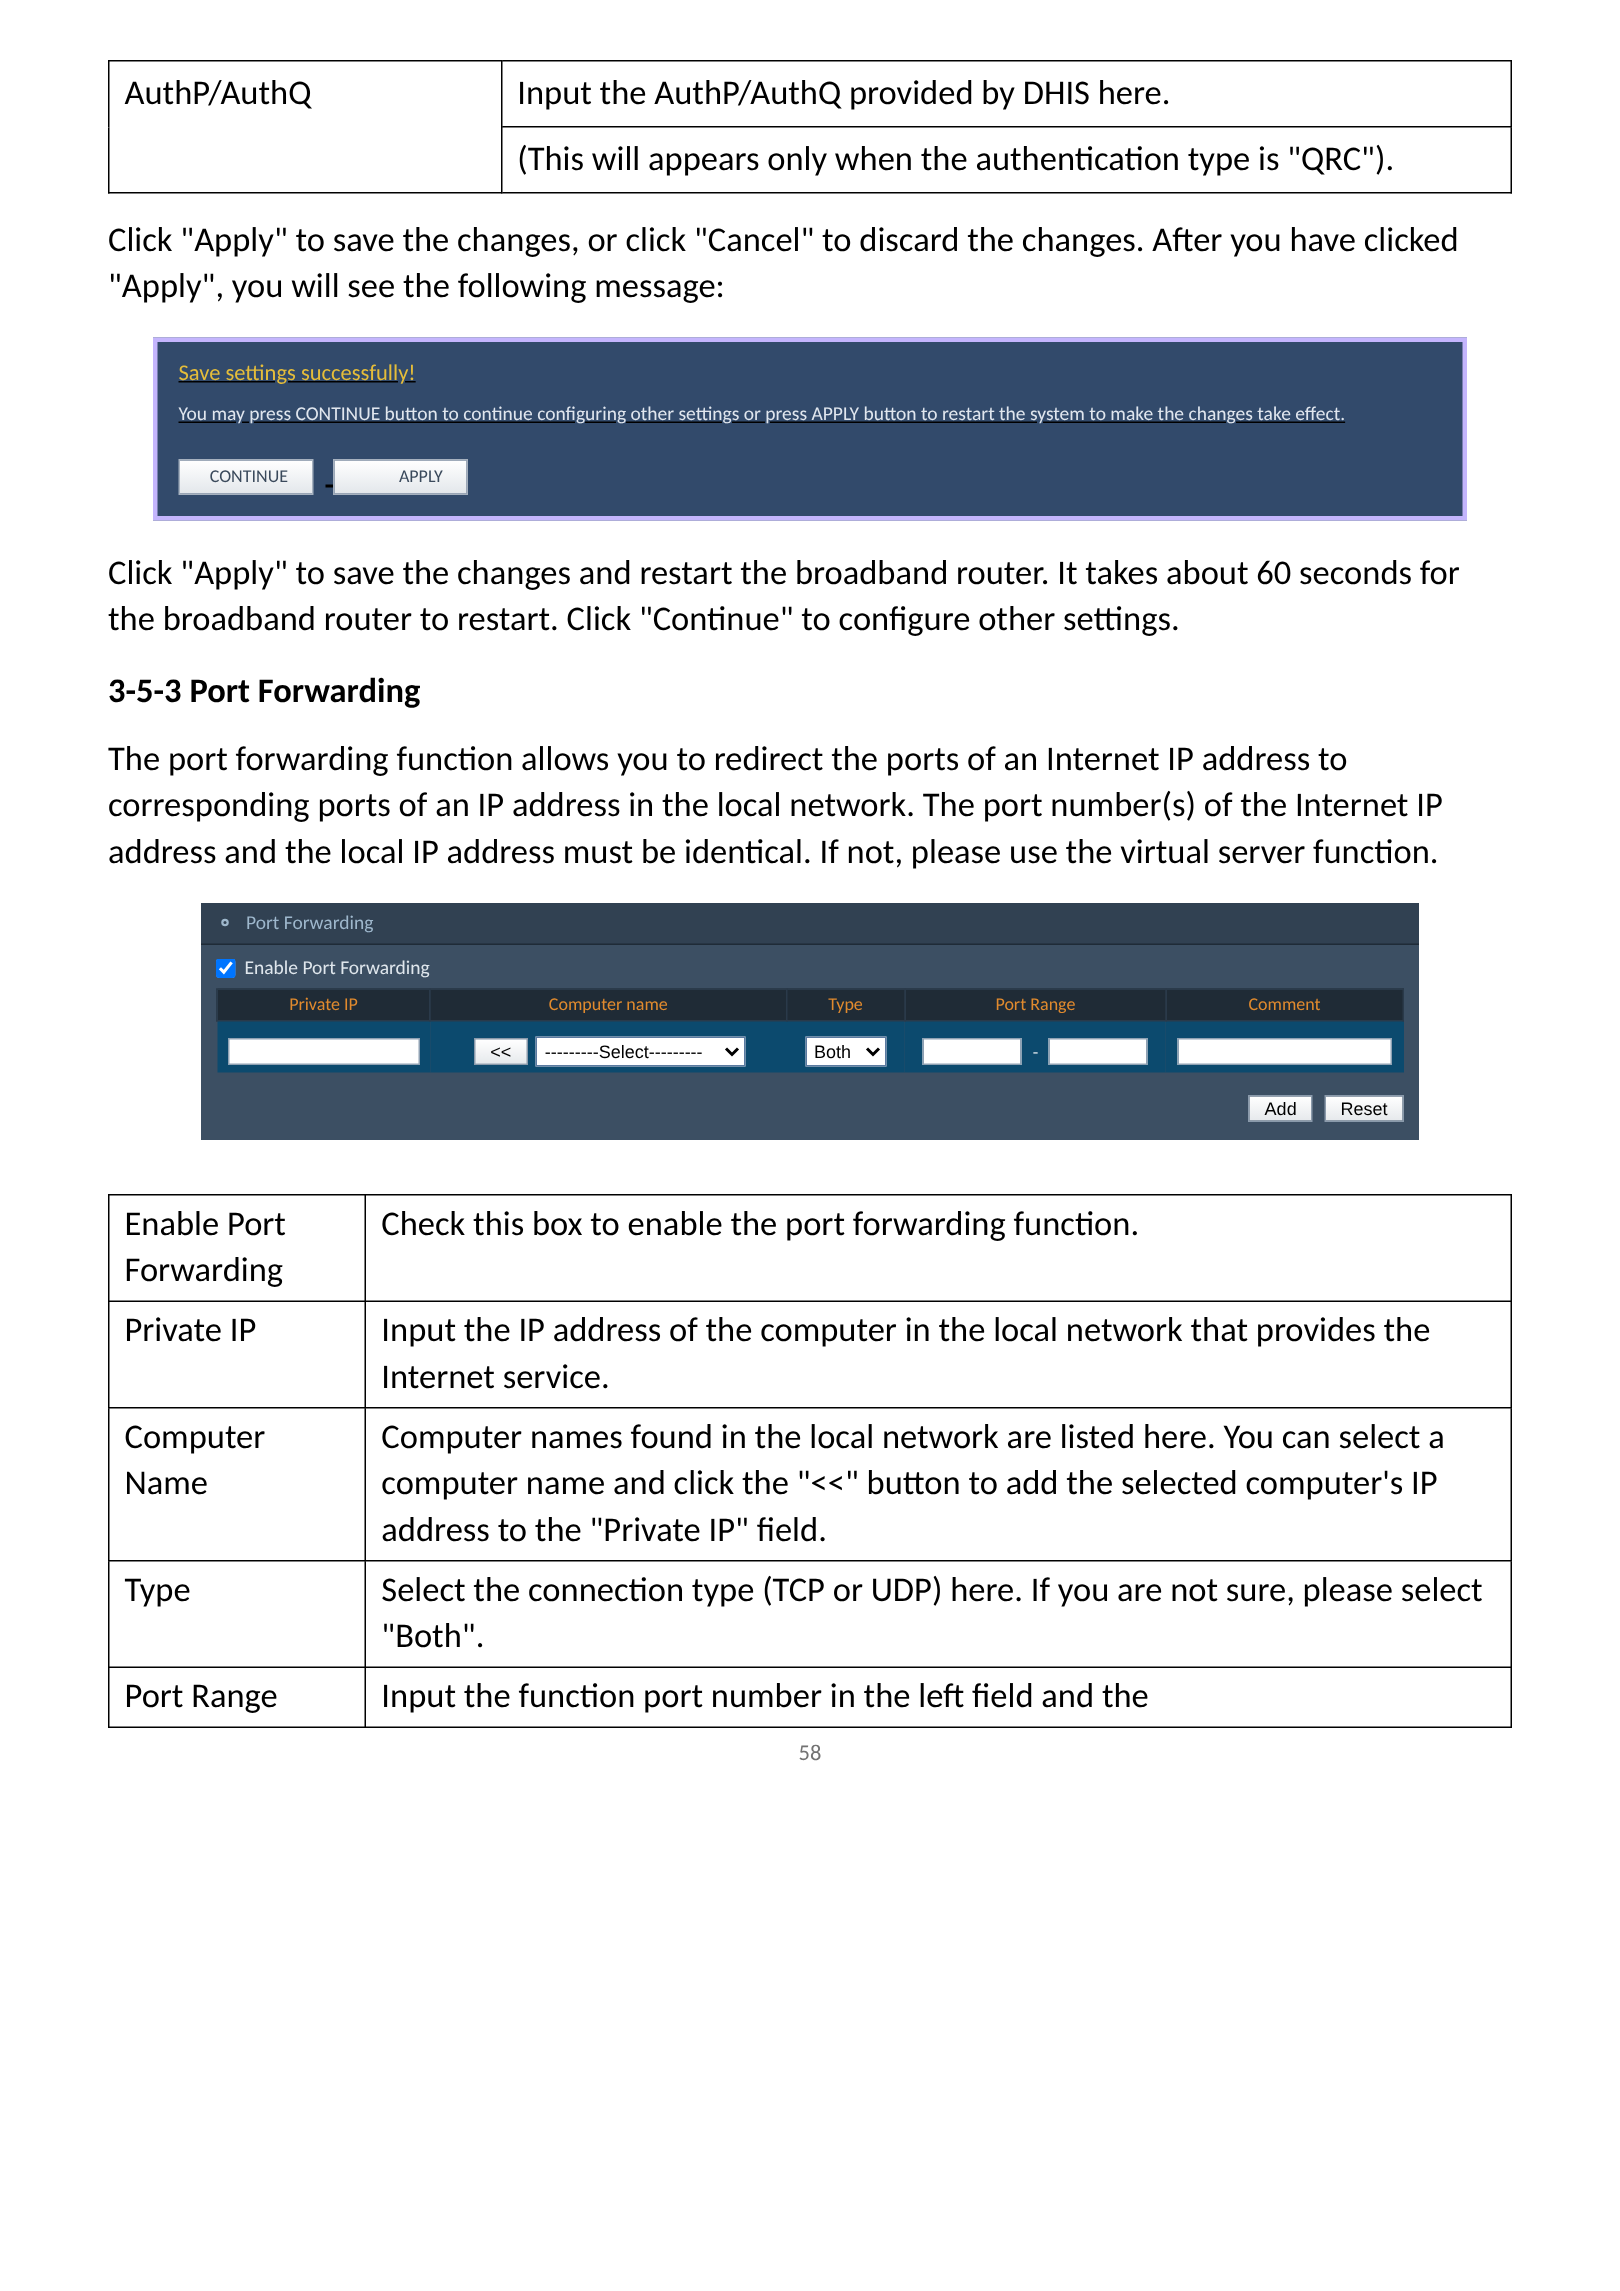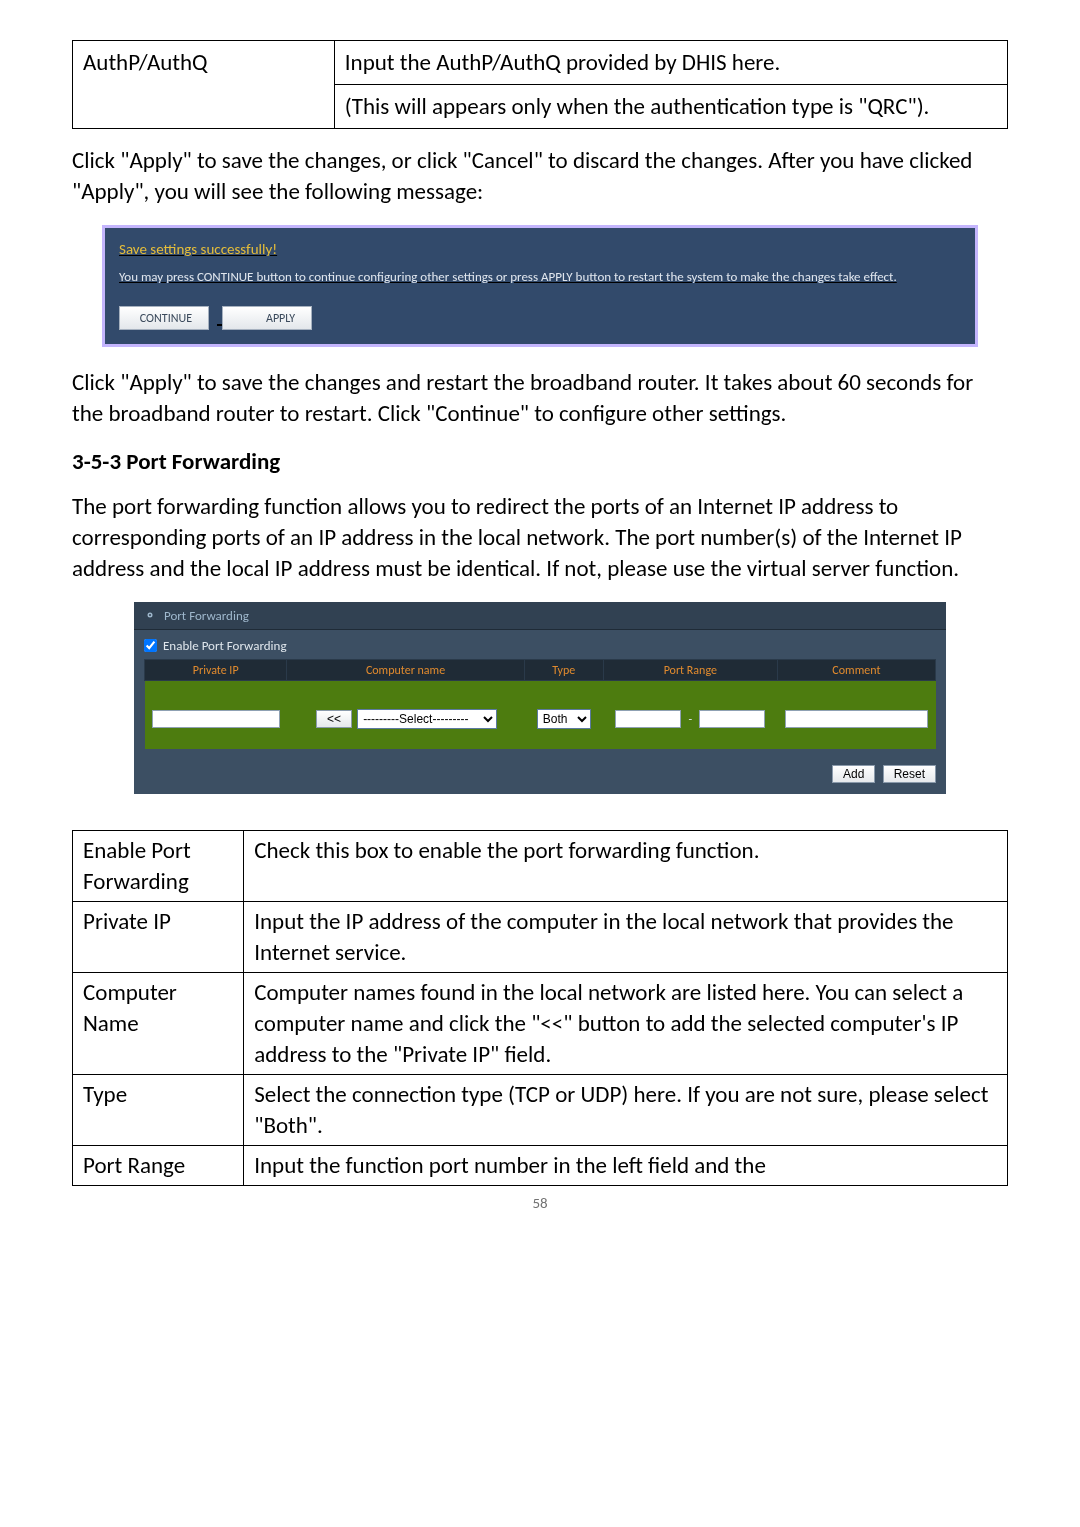--- a/index.html
+++ b/index.html
@@ -103,22 +103,22 @@
   .pf-table th {
     background: #1f2b36;
     color: #e08a2e;
     font-weight: normal;
     font-size: 12px;
     padding: 3px 4px;
     text-align: center;
     border: 1px solid #2a3a4a;
   }
   .pf-table td {
-    background: #4d7c0f;
-    padding: 20px 4px;
+    background: #0c4a6e;
+    padding: 3px 4px;
     text-align: center;
     border: 1px solid transparent;
   }
   .pf-row-input {
     border: 1px solid #8fa1b3;
     font-size: 12px;
     padding: 1px 2px;
     background: #fff;
   }
   .pf-select {

